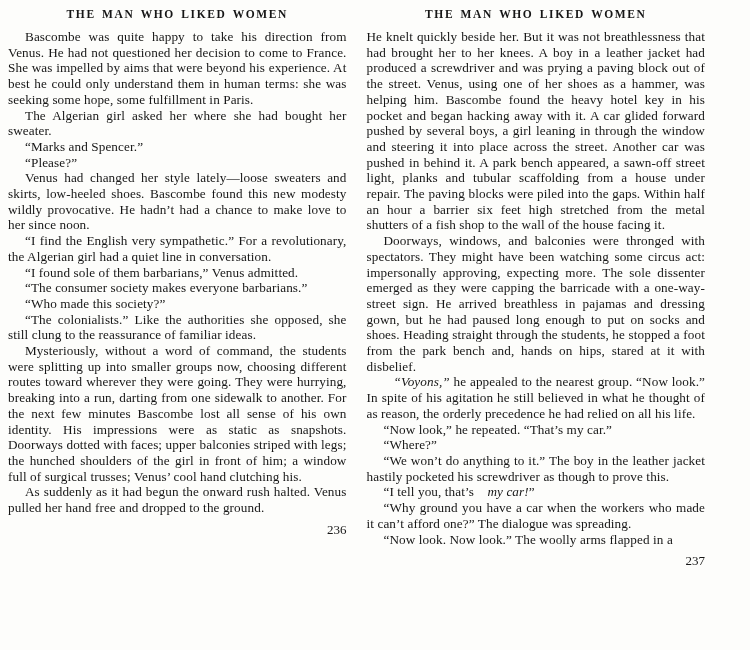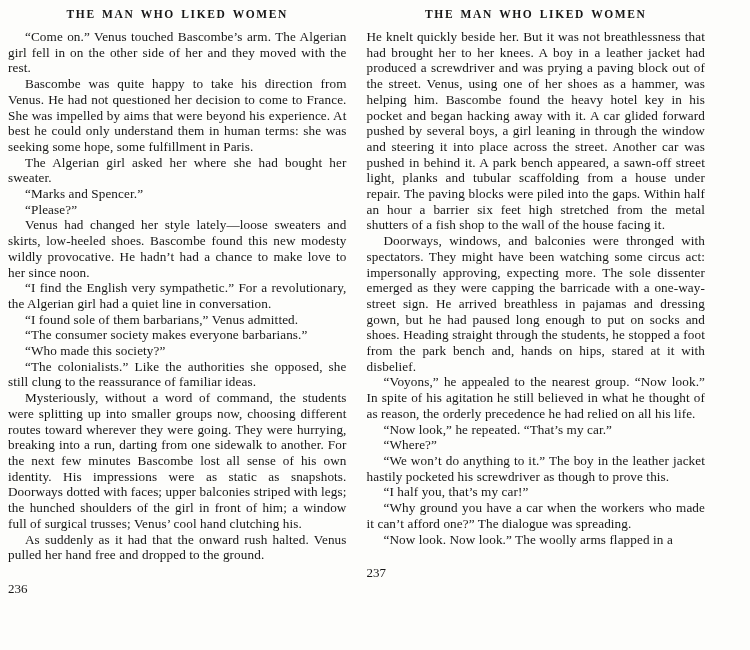--- a/index.html
+++ b/index.html
@@ -44,61 +44,62 @@
     letter-spacing: 0.1px;
   }
   .para {
     margin: 0;
     padding: 0;
   }
   .para.indent {
     text-indent: 17px;
   }
   .italic {
+    font-style: italic;
+    margin-left: 10px;
   }
   .folio {
-    text-align: left;
+    text-align: right;
     font-size: 13px;
-    margin-top: 18px;
+    margin-top: 6px;
   }
 </style>
 </head>
 <body>
 
 <div class="spread">
 
   <section class="page">
     <header class="running-header">THE MAN WHO LIKED WOMEN</header>
     <div class="page-body">
-        <p class="para indent"><span>“Come on.” Venus touched Bascombe’s arm. The Algerian girl fell in on the other side of her and they moved with the rest.</span></p>
         <p class="para indent"><span>Bascombe was quite happy to take his direction from Venus. He had not questioned her decision to come to France. She was impelled by aims that were beyond his experience. At best he could only understand them in human terms: she was seeking some hope, some fulfillment in Paris.</span></p>
         <p class="para indent"><span>The Algerian girl asked her where she had bought her sweater.</span></p>
         <p class="para indent"><span>“Marks and Spencer.”</span></p>
         <p class="para indent"><span>“Please?”</span></p>
         <p class="para indent"><span>Venus had changed her style lately—loose sweaters and skirts, low-heeled shoes. Bascombe found this new modesty wildly provocative. He hadn’t had a chance to make love to her since noon.</span></p>
         <p class="para indent"><span>“I find the English very sympathetic.” For a revolutionary, the Algerian girl had a quiet line in conversation.</span></p>
         <p class="para indent"><span>“I found sole of them barbarians,” Venus admitted.</span></p>
         <p class="para indent"><span>“The consumer society makes everyone barbarians.”</span></p>
         <p class="para indent"><span>“Who made this society?”</span></p>
         <p class="para indent"><span>“The colonialists.” Like the authorities she opposed, she still clung to the reassurance of familiar ideas.</span></p>
         <p class="para indent"><span>Mysteriously, without a word of command, the students were splitting up into smaller groups now, choosing different routes toward wherever they were going. They were hurrying, breaking into a run, darting from one sidewalk to another. For the next few minutes Bascombe lost all sense of his own identity. His impressions were as static as snapshots. Doorways dotted with faces; upper balconies striped with legs; the hunched shoulders of the girl in front of him; a window full of surgical trusses; Venus’ cool hand clutching his.</span></p>
-        <p class="para indent"><span>As suddenly as it had that the onward rush halted. Venus pulled her hand free and dropped to the ground.</span></p>
+        <p class="para indent"><span>As suddenly as it had begun the onward rush halted. Venus pulled her hand free and dropped to the ground.</span></p>
       </div>
     <div class="folio">236</div>
   </section>
 
   <section class="page">
     <header class="running-header">THE MAN WHO LIKED WOMEN</header>
     <div class="page-body">
         <p class="para"><span>He knelt quickly beside her. But it was not breathlessness that had brought her to her knees. A boy in a leather jacket had produced a screwdriver and was prying a paving block out of the street. Venus, using one of her shoes as a hammer, was helping him. Bascombe found the heavy hotel key in his pocket and began hacking away with it. A car glided forward pushed by several boys, a girl leaning in through the window and steering it into place across the street. Another car was pushed in behind it. A park bench appeared, a sawn-off street light, planks and tubular scaffolding from a house under repair. The paving blocks were piled into the gaps. Within half an hour a barrier six feet high stretched from the metal shutters of a fish shop to the wall of the house facing it.</span></p>
         <p class="para indent"><span>Doorways, windows, and balconies were thronged with spectators. They might have been watching some circus act: impersonally approving, expecting more. The sole dissenter emerged as they were capping the barricade with a one-way-street sign. He arrived breathless in pajamas and dressing gown, but he had paused long enough to put on socks and shoes. Heading straight through the students, he stopped a foot from the park bench and, hands on hips, stared at it with disbelief.</span></p>
         <p class="para indent"><span class="italic">“Voyons,”</span><span> he appealed to the nearest group. “Now look.” In spite of his agitation he still believed in what he thought of as reason, the orderly precedence he had relied on all his life.</span></p>
         <p class="para indent"><span>“Now look,” he repeated. “That’s my car.”</span></p>
         <p class="para indent"><span>“Where?”</span></p>
         <p class="para indent"><span>“We won’t do anything to it.” The boy in the leather jacket hastily pocketed his screwdriver as though to prove this.</span></p>
-        <p class="para indent"><span>“I half you, that’s </span><span class="italic">my car!</span><span>”</span></p>
+        <p class="para indent"><span>“I tell you, that’s </span><span class="italic">my car!</span><span>”</span></p>
         <p class="para indent"><span>“Why ground you have a car when the workers who made it can’t afford one?” The dialogue was spreading.</span></p>
         <p class="para indent"><span>“Now look. Now look.” The woolly arms flapped in a</span></p>
       </div>
     <div class="folio">237</div>
   </section>
 
 </div>
 
 </body></html>

